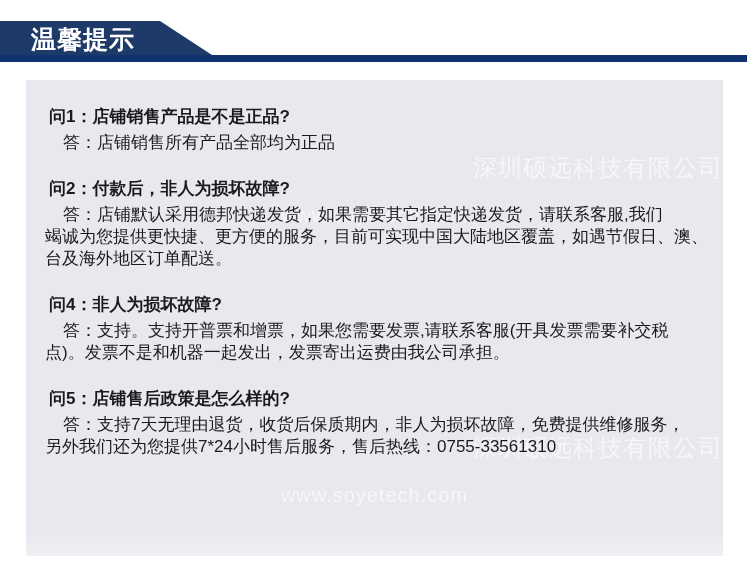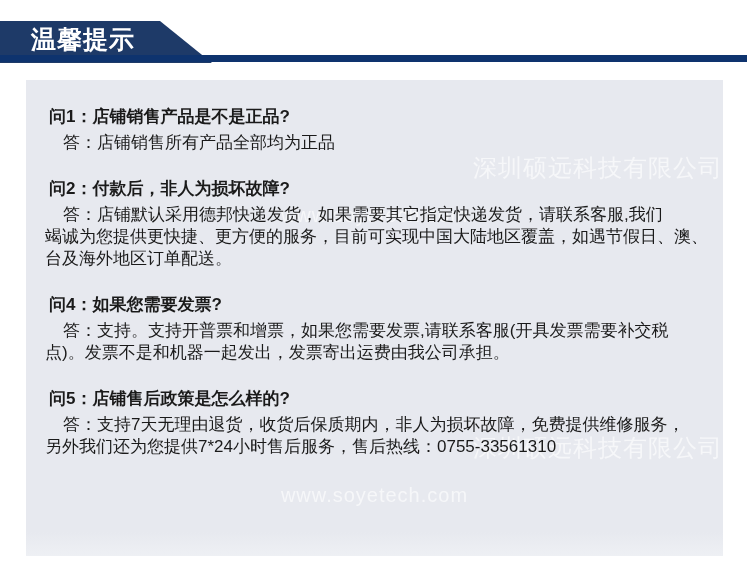--- a/index.html
+++ b/index.html
@@ -21,21 +21,21 @@
     top: 21px;
     left: 0;
     width: 750px;
     height: 41px;
   }
   .banner-shape {
     position: absolute;
     top: 0;
     left: 0;
     width: 212px;
-    height: 42px;
+    height: 34px;
     background: #1e3a68;
     clip-path: polygon(0 0, 160px 0, 100% 100%, 0 100%);
   }
   .banner-title {
     display: block;
     padding-left: 31px;
     line-height: 36px;
     font-size: 25px;
     font-weight: bold;
     color: #ffffff;
@@ -138,21 +138,21 @@
         <p class="q">问2：付款后，非人为损坏故障?</p>
       </div>
 
       <div class="qa">
         <p class="a">答：店铺默认采用德邦快递发货，如果需要其它指定快递发货，请联系客服,我们
 竭诚为您提供更快捷、更方便的服务，目前可实现中国大陆地区覆盖，如遇节假日、澳、
 台及海外地区订单配送。</p>
       </div>
 
       <div class="qa">
-        <p class="q">问4：如果您需要发票?</p>
+        <p class="q">问4：非人为损坏故障?</p>
         <p class="a">答：支持。支持开普票和增票，如果您需要发票,请联系客服(开具发票需要补交税
 点)。发票不是和机器一起发出，发票寄出运费由我公司承担。</p>
       </div>
 
       <div class="qa">
         <p class="q">问5：店铺售后政策是怎么样的?</p>
         <p class="a">答：支持7天无理由退货，收货后保质期内，非人为损坏故障，免费提供维修服务，
 另外我们还为您提供7*24小时售后服务，售后热线：0755-33561310</p>
       </div>
 

